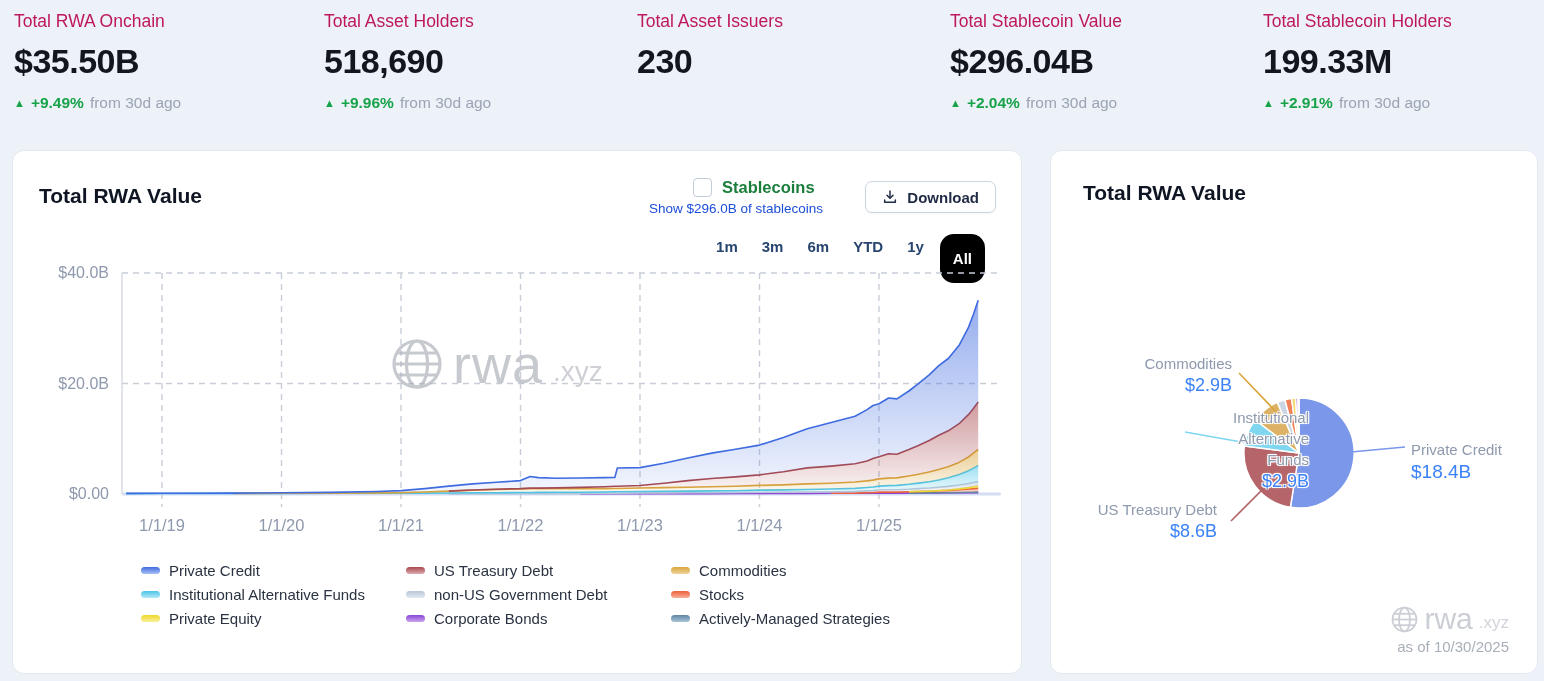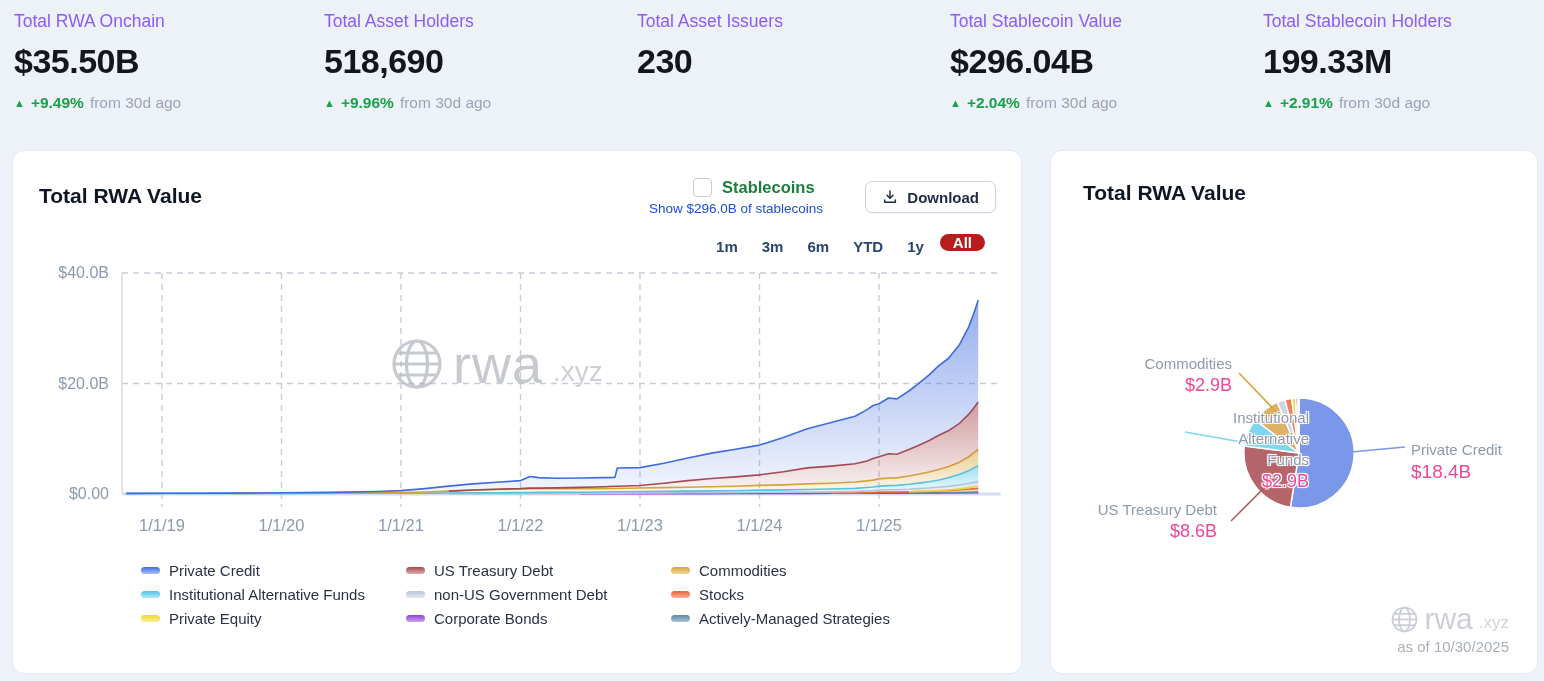--- a/index.html
+++ b/index.html
@@ -1,19 +1,19 @@
 <!DOCTYPE html>
 <html><head>
 <meta charset="utf-8">
 <style>
   html,body{margin:0;padding:0;width:1544px;height:681px;overflow:hidden;
     background:#edf1f8;font-family:"Liberation Sans",sans-serif;}
   .stats-row{display:grid;grid-template-columns:310px 313px 313px 313px auto;
     padding:10px 0 0 14px;}
-  .stat-label{font-size:17.5px;color:#8b5cf6;line-height:22px;}
+  .stat-label{font-size:17.5px;color:#be185d;line-height:22px;}
   .stat-value{font-size:34px;font-weight:700;color:#13161d;letter-spacing:-0.5px;
     margin-top:9px;line-height:40px;}
   .stat-delta{margin-top:13px;font-size:15.5px;display:flex;align-items:center;gap:6px;}
   .delta-tri{color:#17a34a;font-size:11px;}
   .delta-pct{color:#17a34a;font-weight:700;}
   .delta-suffix{color:#9aa4b4;}
   .content{position:absolute;left:12px;top:150px;display:flex;gap:28px;}
   .card{background:#fff;border:1px solid #e4e9f1;border-radius:12px;position:relative;
     height:524px;box-sizing:border-box;}
   .main-card{width:1010px;}
@@ -26,38 +26,38 @@
   .checkbox{width:17px;height:17px;border:1.5px solid #c3cdd9;border-radius:4px;background:#fff;}
   .stable-label{font-size:16.5px;font-weight:700;color:#1b7e3c;}
   .stable-sub{font-size:13.5px;color:#1d4ed8;margin-top:4px;}
   
   .download-btn{position:absolute;right:25px;top:30px;height:32px;display:flex;align-items:center;
     gap:9px;padding:14px 16px;background:#fff;border:1px solid #cbd5e1;border-radius:7px;
     font-size:15px;font-weight:600;color:#1f2a44;box-shadow:0 1px 2px rgba(16,24,40,.04);cursor:pointer;}
   
   .range-row{position:absolute;right:36px;top:83px;display:flex;align-items:flex-start;gap:8px;}
   .range-btn{font-size:15px;font-weight:700;color:#27456f;padding:4px 8px;border-radius:14px;cursor:pointer;}
-  .range-btn.active{background:#b91c1c;color:#fff;padding:0 13px;}
+  .range-btn.active{background:#000000;color:#fff;padding:16px 13px;}
   
   .chart-svg{position:absolute;left:0;top:112px;}
   .watermark{position:absolute;left:378px;top:182px;display:flex;align-items:center;gap:10px;
     opacity:.65;pointer-events:none;}
   .wm-brand{font-size:54px;color:#a9adb5;letter-spacing:1px;}
   .wm-suffix{font-size:28px;color:#b4b8bf;align-self:flex-end;padding-bottom:7px;}
   
   .legend{position:absolute;left:128px;top:412px;display:grid;
     grid-template-columns:265px 265px auto;row-gap:9px;}
   .legend-item{display:flex;align-items:center;gap:9px;cursor:pointer;}
   .legend-swatch{width:19px;height:7px;border-radius:3.5px;flex:0 0 auto;}
   .legend-text{font-size:15px;color:#2a3342;line-height:15px;}
   
   .pie-svg{position:absolute;left:0;top:150px;}
   .callout{position:absolute;pointer-events:none;}
   .co-name{font-size:15px;color:#8e99ad;line-height:21px;}
-  .co-value{font-size:18px;color:#ec4899;line-height:23px;}
+  .co-value{font-size:18px;color:#3b82f6;line-height:23px;}
   .co-right{text-align:right;}
   .outlined .co-name,.outlined .co-value{text-shadow:-1px -1px 0 #fff,1px -1px 0 #fff,
     -1px 1px 0 #fff,1px 1px 0 #fff,0 0 3px #fff;}
   .side-watermark{position:absolute;right:28px;bottom:18px;text-align:right;}
   .swm-row{display:flex;align-items:center;gap:6px;justify-content:flex-end;opacity:.85;}
   .swm-brand{font-size:30px;color:#c2c6cd;}
   .swm-suffix{font-size:17px;color:#c9cdd4;align-self:flex-end;padding-bottom:3px;}
   .as-of{font-size:15px;color:#a9afb9;margin-top:2px;}
 </style>
 </head>

